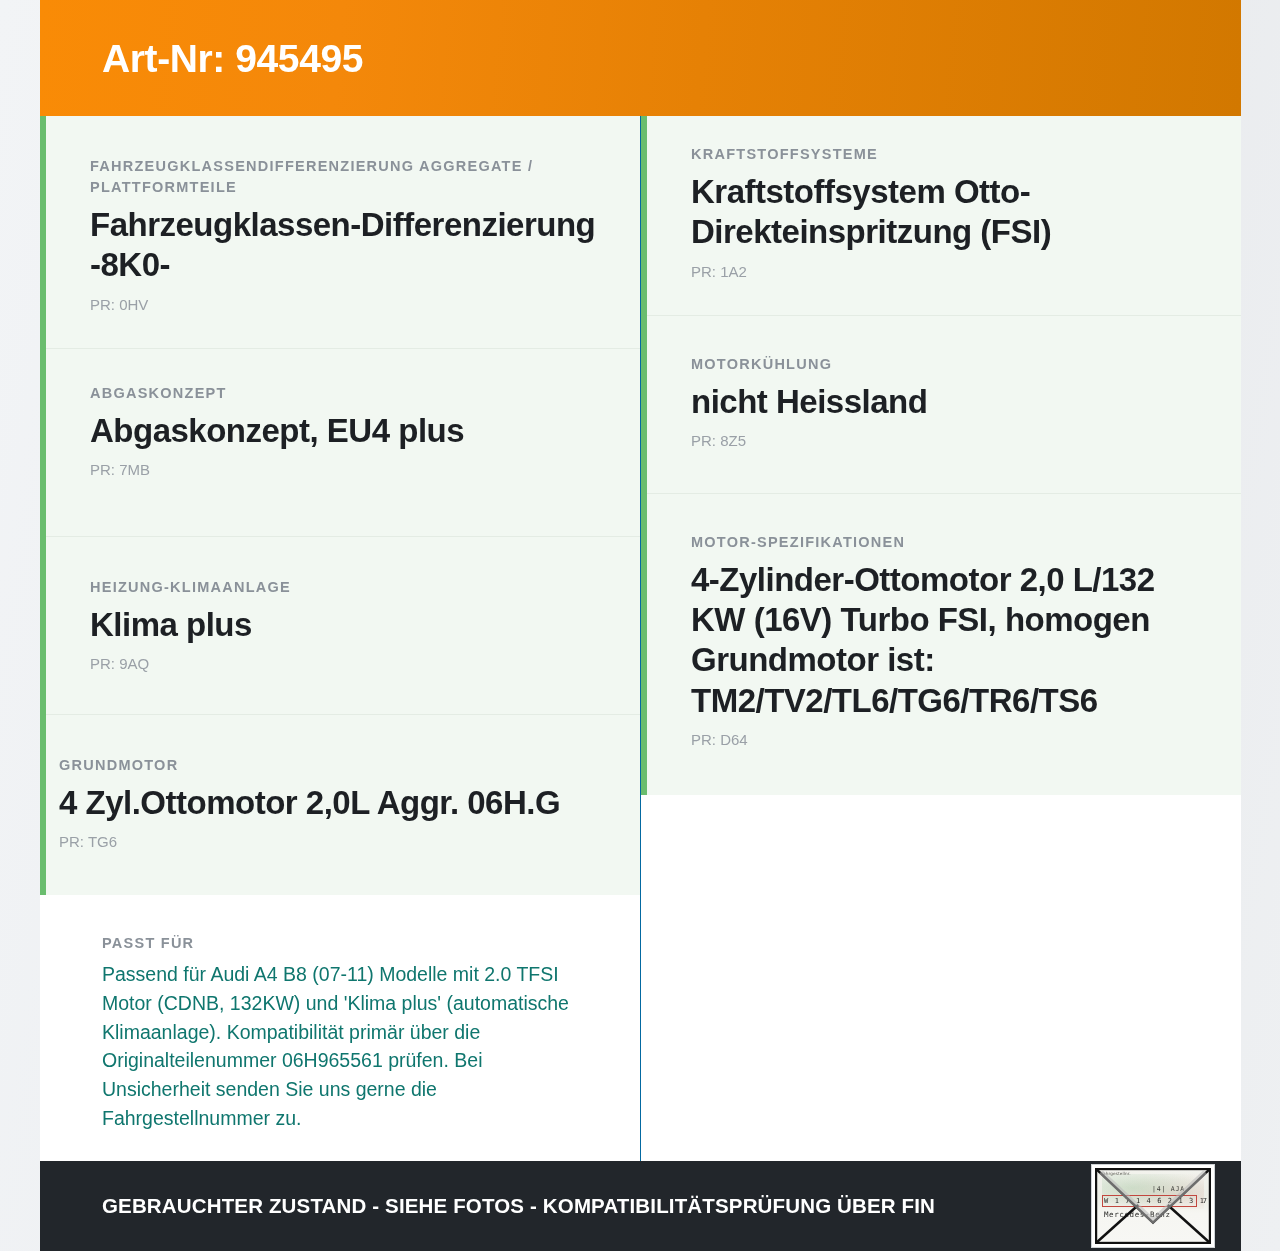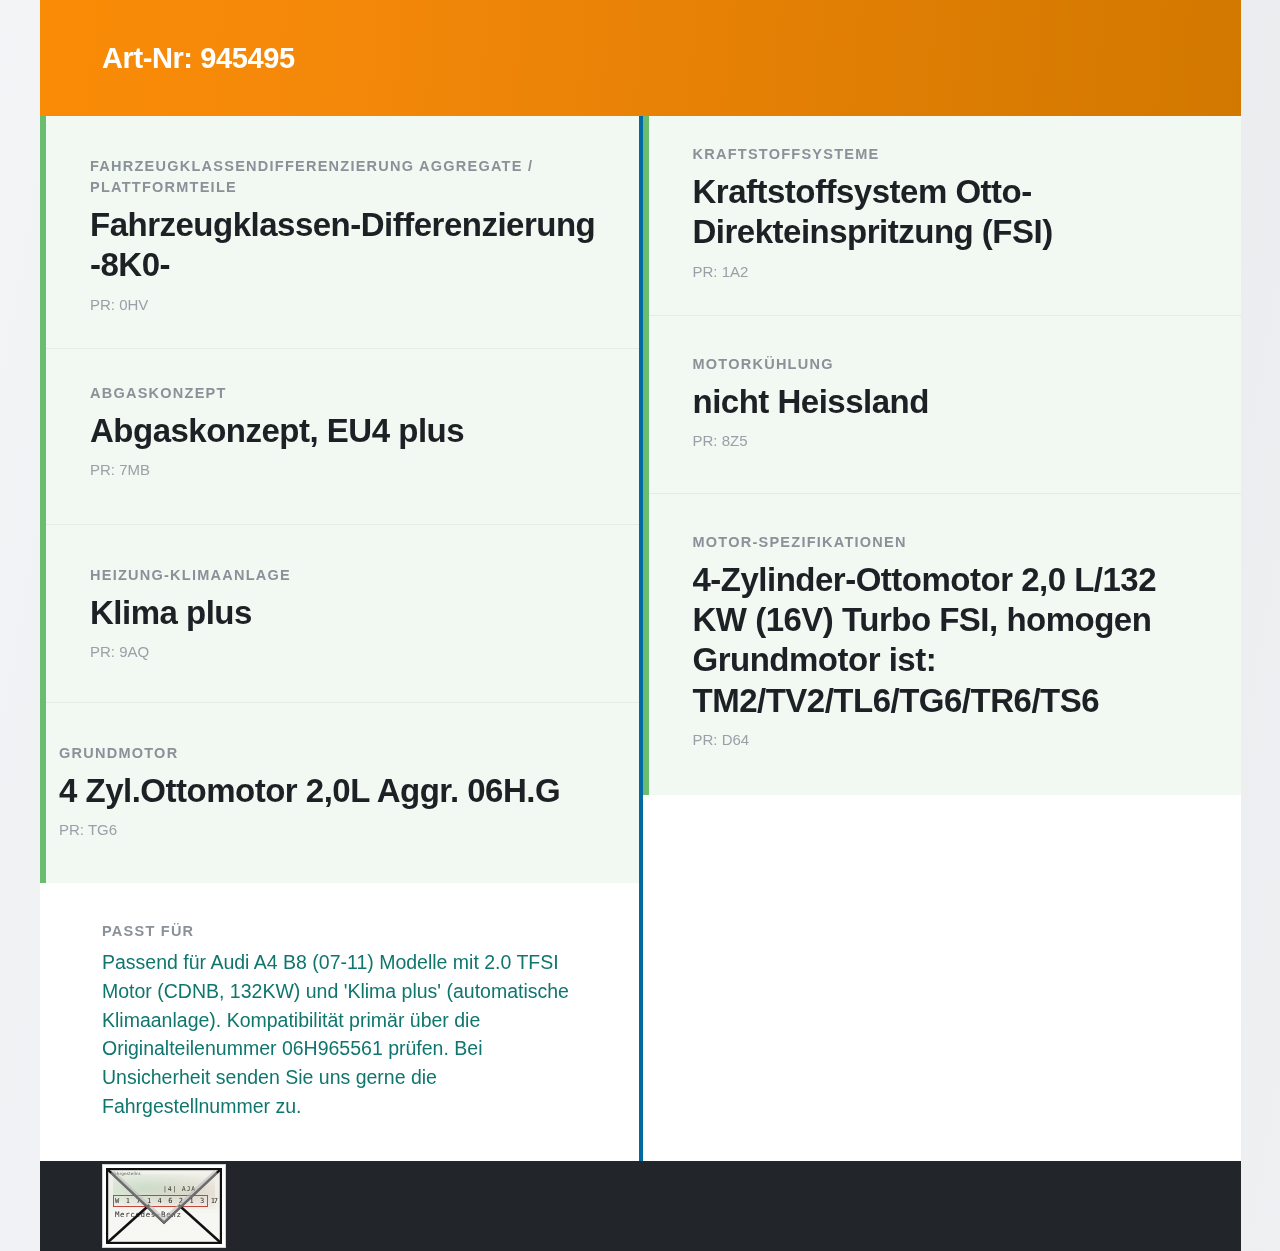--- a/index.html
+++ b/index.html
@@ -30,21 +30,21 @@
   
   .header {
     height: 116px;
     background: linear-gradient(95deg, #f98b06 0%, #f4880a 25%, #e68105 55%, #d27800 100%);
     display: flex;
     align-items: center;
     flex: 0 0 auto;
   }
   .header-title {
     color: #ffffff;
-    font-size: 29px;
+    font-size: 39px;
     font-weight: bold;
     letter-spacing: -0.4px;
     padding-left: 62px;
     line-height: 1;
   }
 
   
   .columns {
     flex: 1 1 auto;
     display: flex;
@@ -54,21 +54,21 @@
     min-height: 0;
   }
   .col {
     width: 50.05%;
     display: flex;
     flex-direction: column;
     position: relative;
     background: #ffffff;
   }
   .col-right {
-    border-left: 4px solid #0369a1;
+    border-left: 1px solid #0369a1;
   }
 
   .cards {
     border-left: 6px solid #6abd6e;
     background: #f2f8f2;
   }
 
   .card {
     padding: 26px 42px 30px 44px;
     background: #f2f8f2;
@@ -95,21 +95,21 @@
   }
   .card-pr {
     font-size: 15px;
     color: #9aa0a7;
     line-height: 1.3;
     margin: 0;
   }
 
   
   .card.c1 { padding-bottom: 34px; padding-top: 40px; }
-  .card.c2 { padding-top: 34px; padding-bottom: 44px; }
+  .card.c2 { padding-top: 34px; padding-bottom: 56px; }
   .card.c3 { padding-top: 40px; padding-bottom: 40px; }
   .card.c4 { padding-top: 40px; padding-bottom: 44px; padding-left: 13px; }
 
   .card.r1 { padding-top: 28px; padding-bottom: 34px; }
   .card.r2 { padding-top: 38px; padding-bottom: 42px; }
   .card.r3 { padding-top: 38px; padding-bottom: 46px; }
 
   .col-spacer {
     flex: 1 1 auto;
     background: #ffffff;
@@ -313,20 +313,21 @@
           <div class="card-pr">PR: D64</div>
         </div>
 
       </div>
       <div class="col-spacer"></div>
     </div>
 
   </div>
 
   <div class="footer">
+    <div class="footer-text">GEBRAUCHTER ZUSTAND - SIEHE FOTOS - KOMPATIBILITÄTSPRÜFUNG ÜBER FIN</div>
 
     <div class="footer-thumb">
       <div class="thumb-inner">
         <div class="thumb-label">Fahrgestellnr.</div>
         <div class="thumb-code">|4| AJA</div>
         <div class="thumb-vinbox"></div>
         <div class="thumb-vin">W 1 7 1 4 6 2 1 3 1 4 0</div>
         <div class="thumb-vin-tail">7</div>
         <div class="thumb-brand">Mercedes-Benz</div>
 

